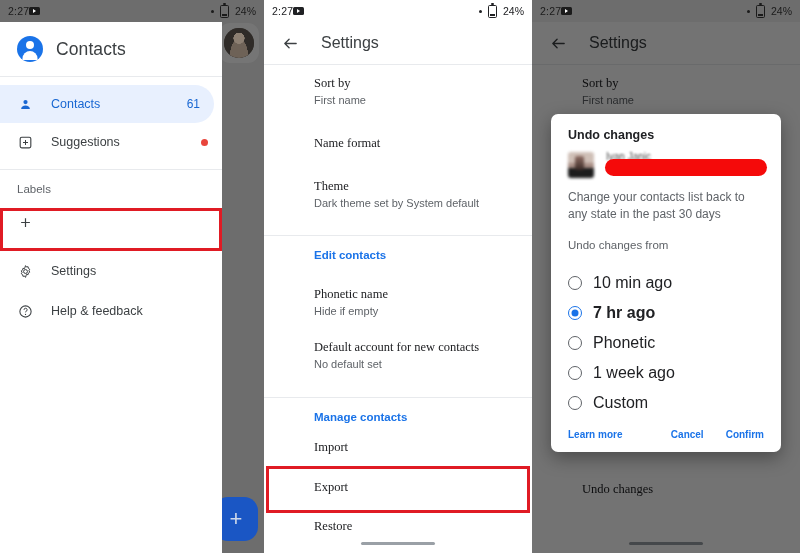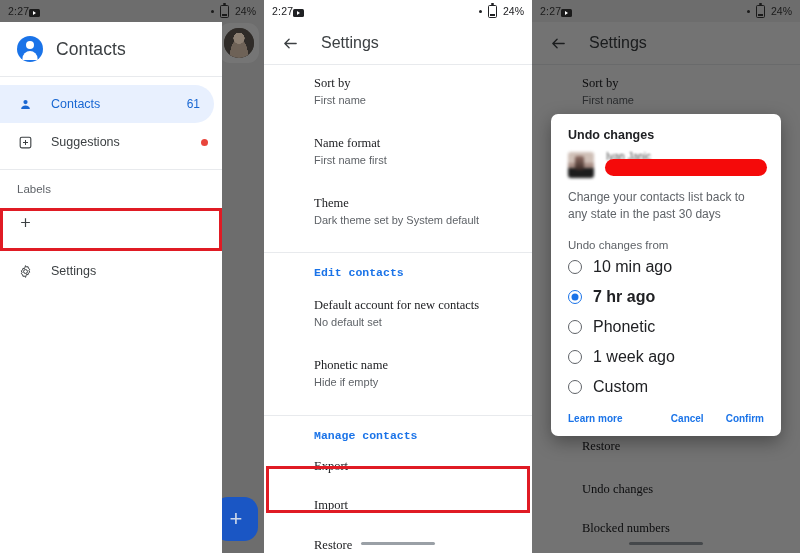--- a/index.html
+++ b/index.html
@@ -9,21 +9,21 @@
 
   
   .panel{position:relative;height:553px;overflow:hidden;background:#fff;flex:0 0 auto;}
   .panel1{width:264px;}
   .panel2{width:268px;}
   .panel3{width:268px;}
 
   
   .statusbar{height:22px;display:flex;align-items:center;padding:0 8px;
              font-size:10.5px;color:#202124;box-sizing:border-box;position:relative;z-index:5;}
-  .sb-left{display:flex;align-items:flex-end;gap:0;}
+  .sb-left{display:flex;align-items:center;gap:0;}
   .sb-time{font-size:10.5px;letter-spacing:.2px;}
   .yt-icon{width:11px;height:8px;background:#202124;border-radius:1.5px;position:relative;display:inline-block;}
   .yt-icon::after{content:"";position:absolute;left:4px;top:2px;border-left:3px solid #fff;
                   border-top:2px solid transparent;border-bottom:2px solid transparent;}
   .sb-right{margin-left:auto;display:flex;align-items:center;gap:6px;}
   .sb-dot{width:3px;height:3px;border-radius:50%;background:#202124;display:inline-block;}
   .batt{width:7px;height:11px;border:1.2px solid #202124;border-radius:1.6px;position:relative;display:inline-block;}
   .batt::before{content:"";position:absolute;top:-2.4px;left:1.6px;width:3px;height:1.4px;background:#202124;border-radius:1px;}
   .batt::after{content:"";position:absolute;left:.6px;right:.6px;bottom:.6px;height:2.2px;background:#202124;}
   .sb-batt-txt{font-size:10.5px;}
@@ -78,21 +78,21 @@
 
   
   .appbar{display:flex;align-items:center;gap:22px;padding:0 0 0 18px;height:42px;}
   .back-ico{width:17px;height:17px;}
   .appbar-title{font-size:16px;color:#3c4043;}
   .list-sep{height:1px;background:#e8eaed;}
 
   .set-item{padding:9px 18px 9px 50px;}
   .set-title{font-size:12.5px;color:#202124;line-height:1.45;font-family:Liberation Serif, serif;}
   .set-sub{font-size:11px;color:#5f6368;line-height:1.45;margin-top:1px;}
-  .set-section{font-size:11.5px;color:#1a73e8;font-weight:bold;padding:13px 18px 8px 50px;font-family:Liberation Mono, monospace;}
+  .set-section{font-size:11.5px;color:#1a73e8;font-weight:bold;padding:13px 18px 8px 50px;}
   .group-sep{height:1px;background:#e8eaed;margin:6px 0 0;}
 
   .navbar-pill{position:absolute;left:50%;transform:translateX(-50%);bottom:8px;
                width:74px;height:3px;border-radius:2px;background:#9aa0a6;}
 
   
   .scrim{position:absolute;left:0;top:22px;right:0;bottom:0;background:rgba(0,0,0,.55);z-index:4;}
 
   
   .dialog{position:absolute;left:19px;top:114px;width:230px;background:#fff;border-radius:7px;
@@ -101,21 +101,21 @@
   .dlg-title{font-size:12.5px;color:#202124;font-weight:bold;margin-bottom:9px;}
   .dlg-account{display:flex;align-items:center;gap:9px;position:relative;height:28px;margin-bottom:10px;}
   .dlg-avatar{width:26px;height:26px;flex:0 0 auto;border-radius:3px;overflow:hidden;position:relative;
     background:linear-gradient(180deg,#cfbfb6 0 42%, #a98f86 43% 62%, #1c1c1c 63% 100%);
     filter:blur(1.6px);}
   .dlg-avatar::after{content:"";position:absolute;left:7px;top:4px;width:9px;height:14px;
     background:linear-gradient(180deg,#8e6c62,#3a2b27);border-radius:2px;}
   .dlg-acct-name{position:absolute;left:38px;top:0;font-size:10px;color:#4b4b4b;filter:blur(1.1px);}
   .dlg-redact{position:absolute;left:37px;top:8px;right:-3px;height:17px;background:#f50a0a;border-radius:9px;}
   .dlg-desc{font-size:12px;color:#5f6368;line-height:1.42;margin-bottom:16px;}
-  .dlg-sub{font-size:11.5px;color:#5f6368;margin-bottom:1px;}
+  .dlg-sub{font-size:11.5px;color:#5f6368;margin-bottom:17px;}
 
   .radio-row{display:flex;align-items:center;gap:11px;height:30px;}
   .radio{width:14px;height:14px;border-radius:50%;border:1.7px solid #5f6368;box-sizing:border-box;flex:0 0 auto;}
   .radio.on{border-color:#1a73e8;position:relative;}
   .radio.on::after{content:"";position:absolute;left:50%;top:50%;transform:translate(-50%,-50%);
                    width:7px;height:7px;border-radius:50%;background:#1a73e8;}
   .radio-label{font-size:16px;color:#202124;}
   .radio-row.sel .radio-label{font-weight:bold;}
 
   .dlg-actions{display:flex;align-items:center;margin-top:11px;padding-bottom:4px;}
@@ -198,20 +198,30 @@
       <div class="nav-row" style="height:42px">
         <span class="nav-ico">
           <svg width="15" height="15" viewBox="0 0 24 24" fill="none" stroke="#3c4043" stroke-width="1.6">
               <circle cx="12" cy="12" r="3.1"></circle>
               <path d="M12 2.6l1.5 2.2 2.6-.5.5 2.6 2.2 1.5-1.3 2.3 1.3 2.3-2.2 1.5-.5 2.6-2.6-.5L12 21.4l-1.5-2.2-2.6.5-.5-2.6-2.2-1.5 1.3-2.3-1.3-2.3 2.2-1.5.5-2.6 2.6.5z"></path>
             </svg>
         </span>
         <span class="nav-label">Settings</span>
       </div>
 
+      <div class="nav-row">
+        <span class="nav-ico">
+          <svg width="15" height="15" viewBox="0 0 24 24" fill="none" stroke="#3c4043" stroke-width="1.7">
+              <circle cx="12" cy="12" r="9"></circle>
+              <path d="M9.6 9.3a2.5 2.5 0 113.2 2.4c-.6.3-.8.8-.8 1.5" stroke-width="1.6"></path>
+              <circle cx="12" cy="16.6" r="1" fill="#3c4043" stroke="none"></circle>
+            </svg>
+        </span>
+        <span class="nav-label">Help &amp; feedback</span>
+      </div>
     </div>
 
     <div class="redbox" style="left:0;top:208px;width:222px;height:43px;"></div>
     <div class="navbar-pill" style="left:132px"></div>
   </div>
 
   <div class="panel panel2">
     <div class="statusbar">
       <div class="sb-left">
         <span class="sb-time">2:27</span>
@@ -233,47 +243,46 @@
       <span class="appbar-title">Settings</span>
     </div>
     <div class="list-sep"></div>
 
     <div class="set-item">
       <div class="set-title">Sort by</div>
       <div class="set-sub">First name</div>
     </div>
     <div class="set-item" style="padding-top:16px">
       <div class="set-title">Name format</div>
-      <div class="set-sub">First name first</div>
     </div>
     <div class="set-item" style="padding-top:16px">
       <div class="set-title">Theme</div>
       <div class="set-sub">Dark theme set by System default</div>
     </div>
 
     <div class="group-sep" style="margin-top:14px"></div>
     <div class="set-section">Edit contacts</div>
 
+    <div class="set-item" style="padding-top:16px">
+      <div class="set-title">Phonetic name</div>
+      <div class="set-sub">Hide if empty</div>
+    </div>
     <div class="set-item">
       <div class="set-title">Default account for new contacts</div>
       <div class="set-sub">No default set</div>
     </div>
-    <div class="set-item" style="padding-top:16px">
-      <div class="set-title">Phonetic name</div>
-      <div class="set-sub">Hide if empty</div>
-    </div>
 
     <div class="group-sep" style="margin-top:15px"></div>
     <div class="set-section">Manage contacts</div>
 
     <div class="set-item" style="padding-top:7px;padding-bottom:14px">
+      <div class="set-title">Import</div>
+    </div>
+    <div class="set-item" style="padding-top:7px;padding-bottom:14px">
       <div class="set-title">Export</div>
-    </div>
-    <div class="set-item" style="padding-top:7px;padding-bottom:14px">
-      <div class="set-title">Import</div>
     </div>
     <div class="set-item" style="padding-top:7px;padding-bottom:14px">
       <div class="set-title">Restore</div>
     </div>
 
     <div class="redbox" style="left:2px;top:466px;width:264px;height:47px;"></div>
     <div class="navbar-pill"></div>
   </div>
 
   <div class="panel panel3 dim">
@@ -307,23 +316,20 @@
       <div class="set-title">Name format</div>
     </div>
 
     <div style="position:absolute;left:0;right:0;top:430px;">
       <div class="set-item" style="padding-top:7px;padding-bottom:14px">
         <div class="set-title">Restore</div>
       </div>
       <div class="set-item" style="padding-top:11px;padding-bottom:17px">
         <div class="set-title">Undo changes</div>
       </div>
-      <div class="set-item" style="padding-top:4px">
-        <div class="set-title">Blocked numbers</div>
-      </div>
     </div>
 
     <div class="scrim"></div>
 
     <div class="dialog">
       <div class="dlg-title">Undo changes</div>
 
       <div class="dlg-account">
         <div class="dlg-avatar"></div>
         <div class="dlg-acct-name">Ivan Janic</div>

